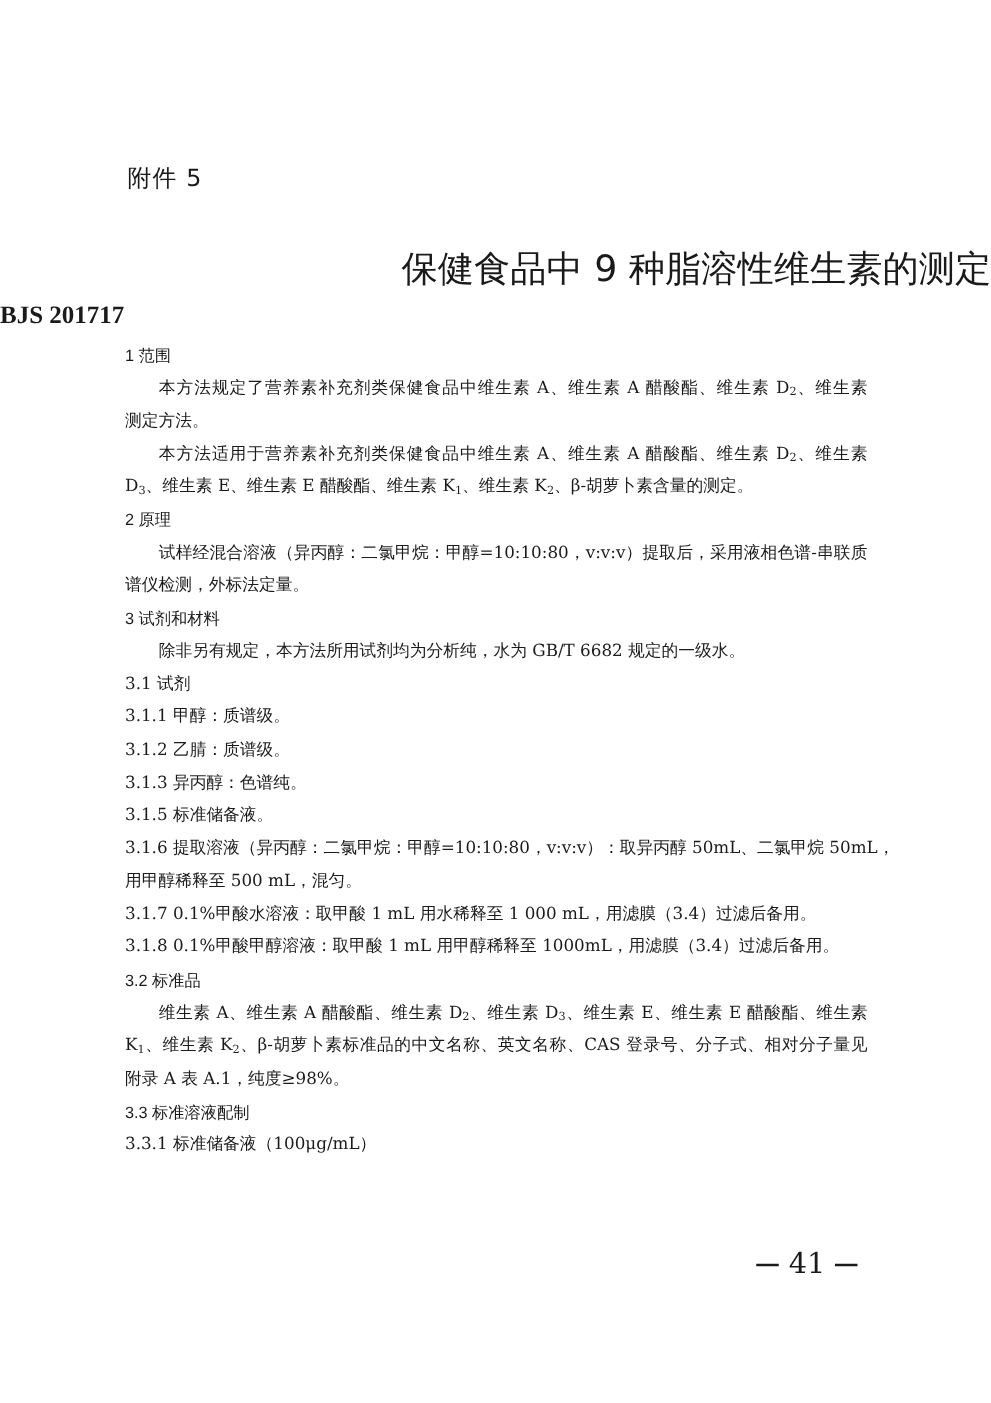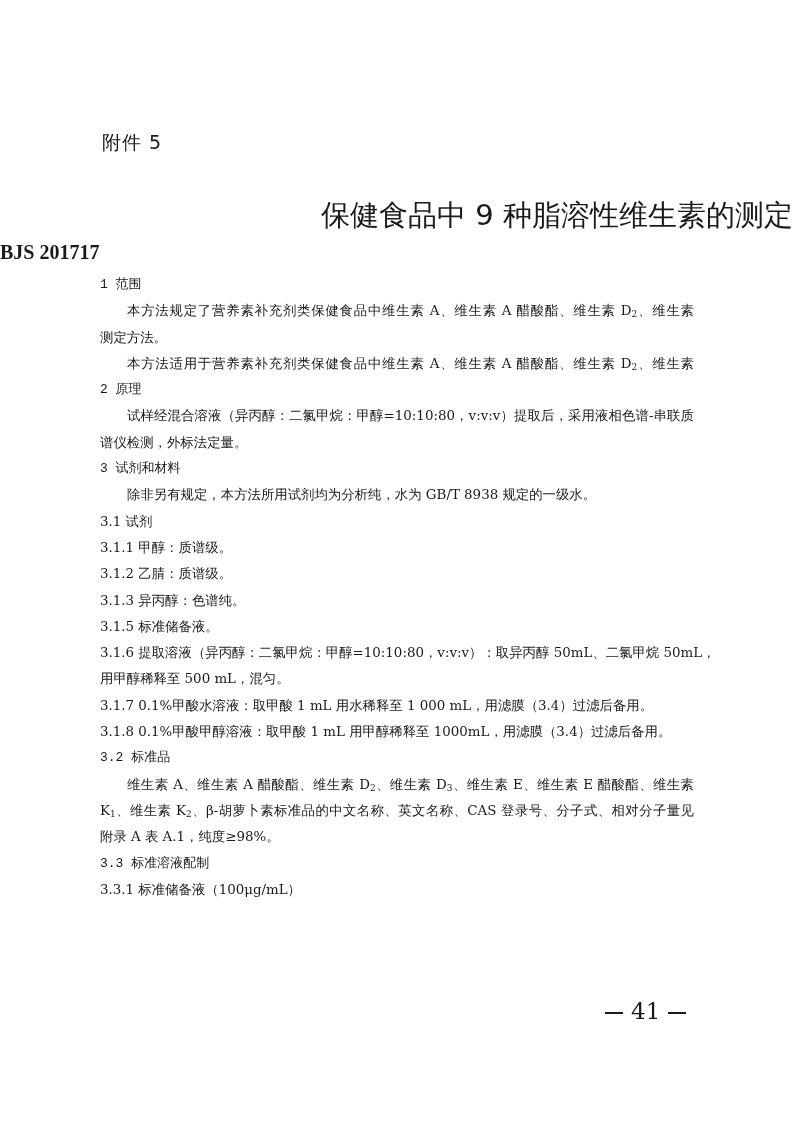--- a/index.html
+++ b/index.html
@@ -6,21 +6,21 @@
   body { width: 793px; height: 1122px; position: relative; overflow: hidden;
          font-family: "DejaVu Serif", "Liberation Serif", serif; color: #1a1a1a; }
   .page { position: absolute; left: 0; top: 0; width: 793px; height: 1122px; }
   .annex { position: absolute; left: 102px; top: 130px; font-size: 19px;
            font-family: "DejaVu Sans", "Liberation Sans", sans-serif; letter-spacing: 1px; }
   .title { position: absolute; left: 0; width: 793px; top: 196px; text-align: right;
            font-size: 29px; font-family: "DejaVu Sans", "Liberation Sans", sans-serif; letter-spacing: 0px; }
   .code { position: absolute; left: 0; width: 793px; top: 241px; text-align: left;
           font-size: 20px; font-weight: bold; font-family: "Liberation Serif", "DejaVu Serif", serif; }
   .content { position: absolute; left: 100px; top: 272px; width: 594px; font-size: 13.4px; line-height: 26.3px; }
-  .h { font-family: Liberation Mono, monospace; font-size: 13px; height: 26.3px; white-space: nowrap; }
+  .h { font-family: Liberation Sans, sans-serif; font-size: 13px; height: 26.3px; white-space: nowrap; }
   .line { height: 26.3px; white-space: nowrap; }
   .ind { padding-left: 27px; }
   .just { text-align: justify; text-align-last: justify; }
   sub { font-size: 9px; vertical-align: -2px; line-height: 0; }
   .pageno { position: absolute; left: 597px; top: 998px; font-size: 23px; white-space: nowrap; }
   .pageno .dash { display: inline-block; width: 18px; height: 1.5px; background: #1a1a1a; vertical-align: middle; margin: 0 8px; }
 </style>
 </head>
 <body>
 
@@ -31,30 +31,31 @@
 
   <div class="content">
 
     <div class="h">1 范围</div>
     <div>
       <div class="line ind just"><span>本方法规定了营养素补充剂类保健食品中维生素 A、维生素 A 醋酸酯、维生素 D</span><sub>2</sub><span>、维生素</span></div>
       <div class="line">测定方法。</div>
     </div>
     <div>
       <div class="line ind just"><span>本方法适用于营养素补充剂类保健食品中维生素 A、维生素 A 醋酸酯、维生素 D</span><sub>2</sub><span>、维生素</span></div>
+      <div class="line"><span>D</span><sub>3</sub><span>、维生素 E、维生素 E 醋酸酯、维生素 K</span><sub>1</sub><span>、维生素 K</span><sub>2</sub><span>、β-胡萝卜素含量的测定。</span></div>
     </div>
 
     <div class="h">2 原理</div>
     <div>
       <div class="line ind just">试样经混合溶液（异丙醇：二氯甲烷：甲醇=10:10:80，v:v:v）提取后，采用液相色谱-串联质</div>
       <div class="line">谱仪检测，外标法定量。</div>
     </div>
 
     <div class="h">3 试剂和材料</div>
-    <div class="line ind">除非另有规定，本方法所用试剂均为分析纯，水为 GB/T 8938 规定的一级水。</div>
+    <div class="line ind">除非另有规定，本方法所用试剂均为分析纯，水为 GB/T 6682 规定的一级水。</div>
 
     <div class="line">3.1  试剂</div>
     <div class="line">3.1.1 甲醇：质谱级。</div>
     <div class="line">3.1.2 乙腈：质谱级。</div>
     <div class="line">3.1.3 异丙醇：色谱纯。</div>
     <div class="line">3.1.5 标准储备液。</div>
     <div>
       <div class="line just">3.1.6 提取溶液（异丙醇：二氯甲烷：甲醇=10:10:80，v:v:v）：取异丙醇 50mL、二氯甲烷 50mL，</div>
       <div class="line">用甲醇稀释至 500 mL，混匀。</div>
     </div>

